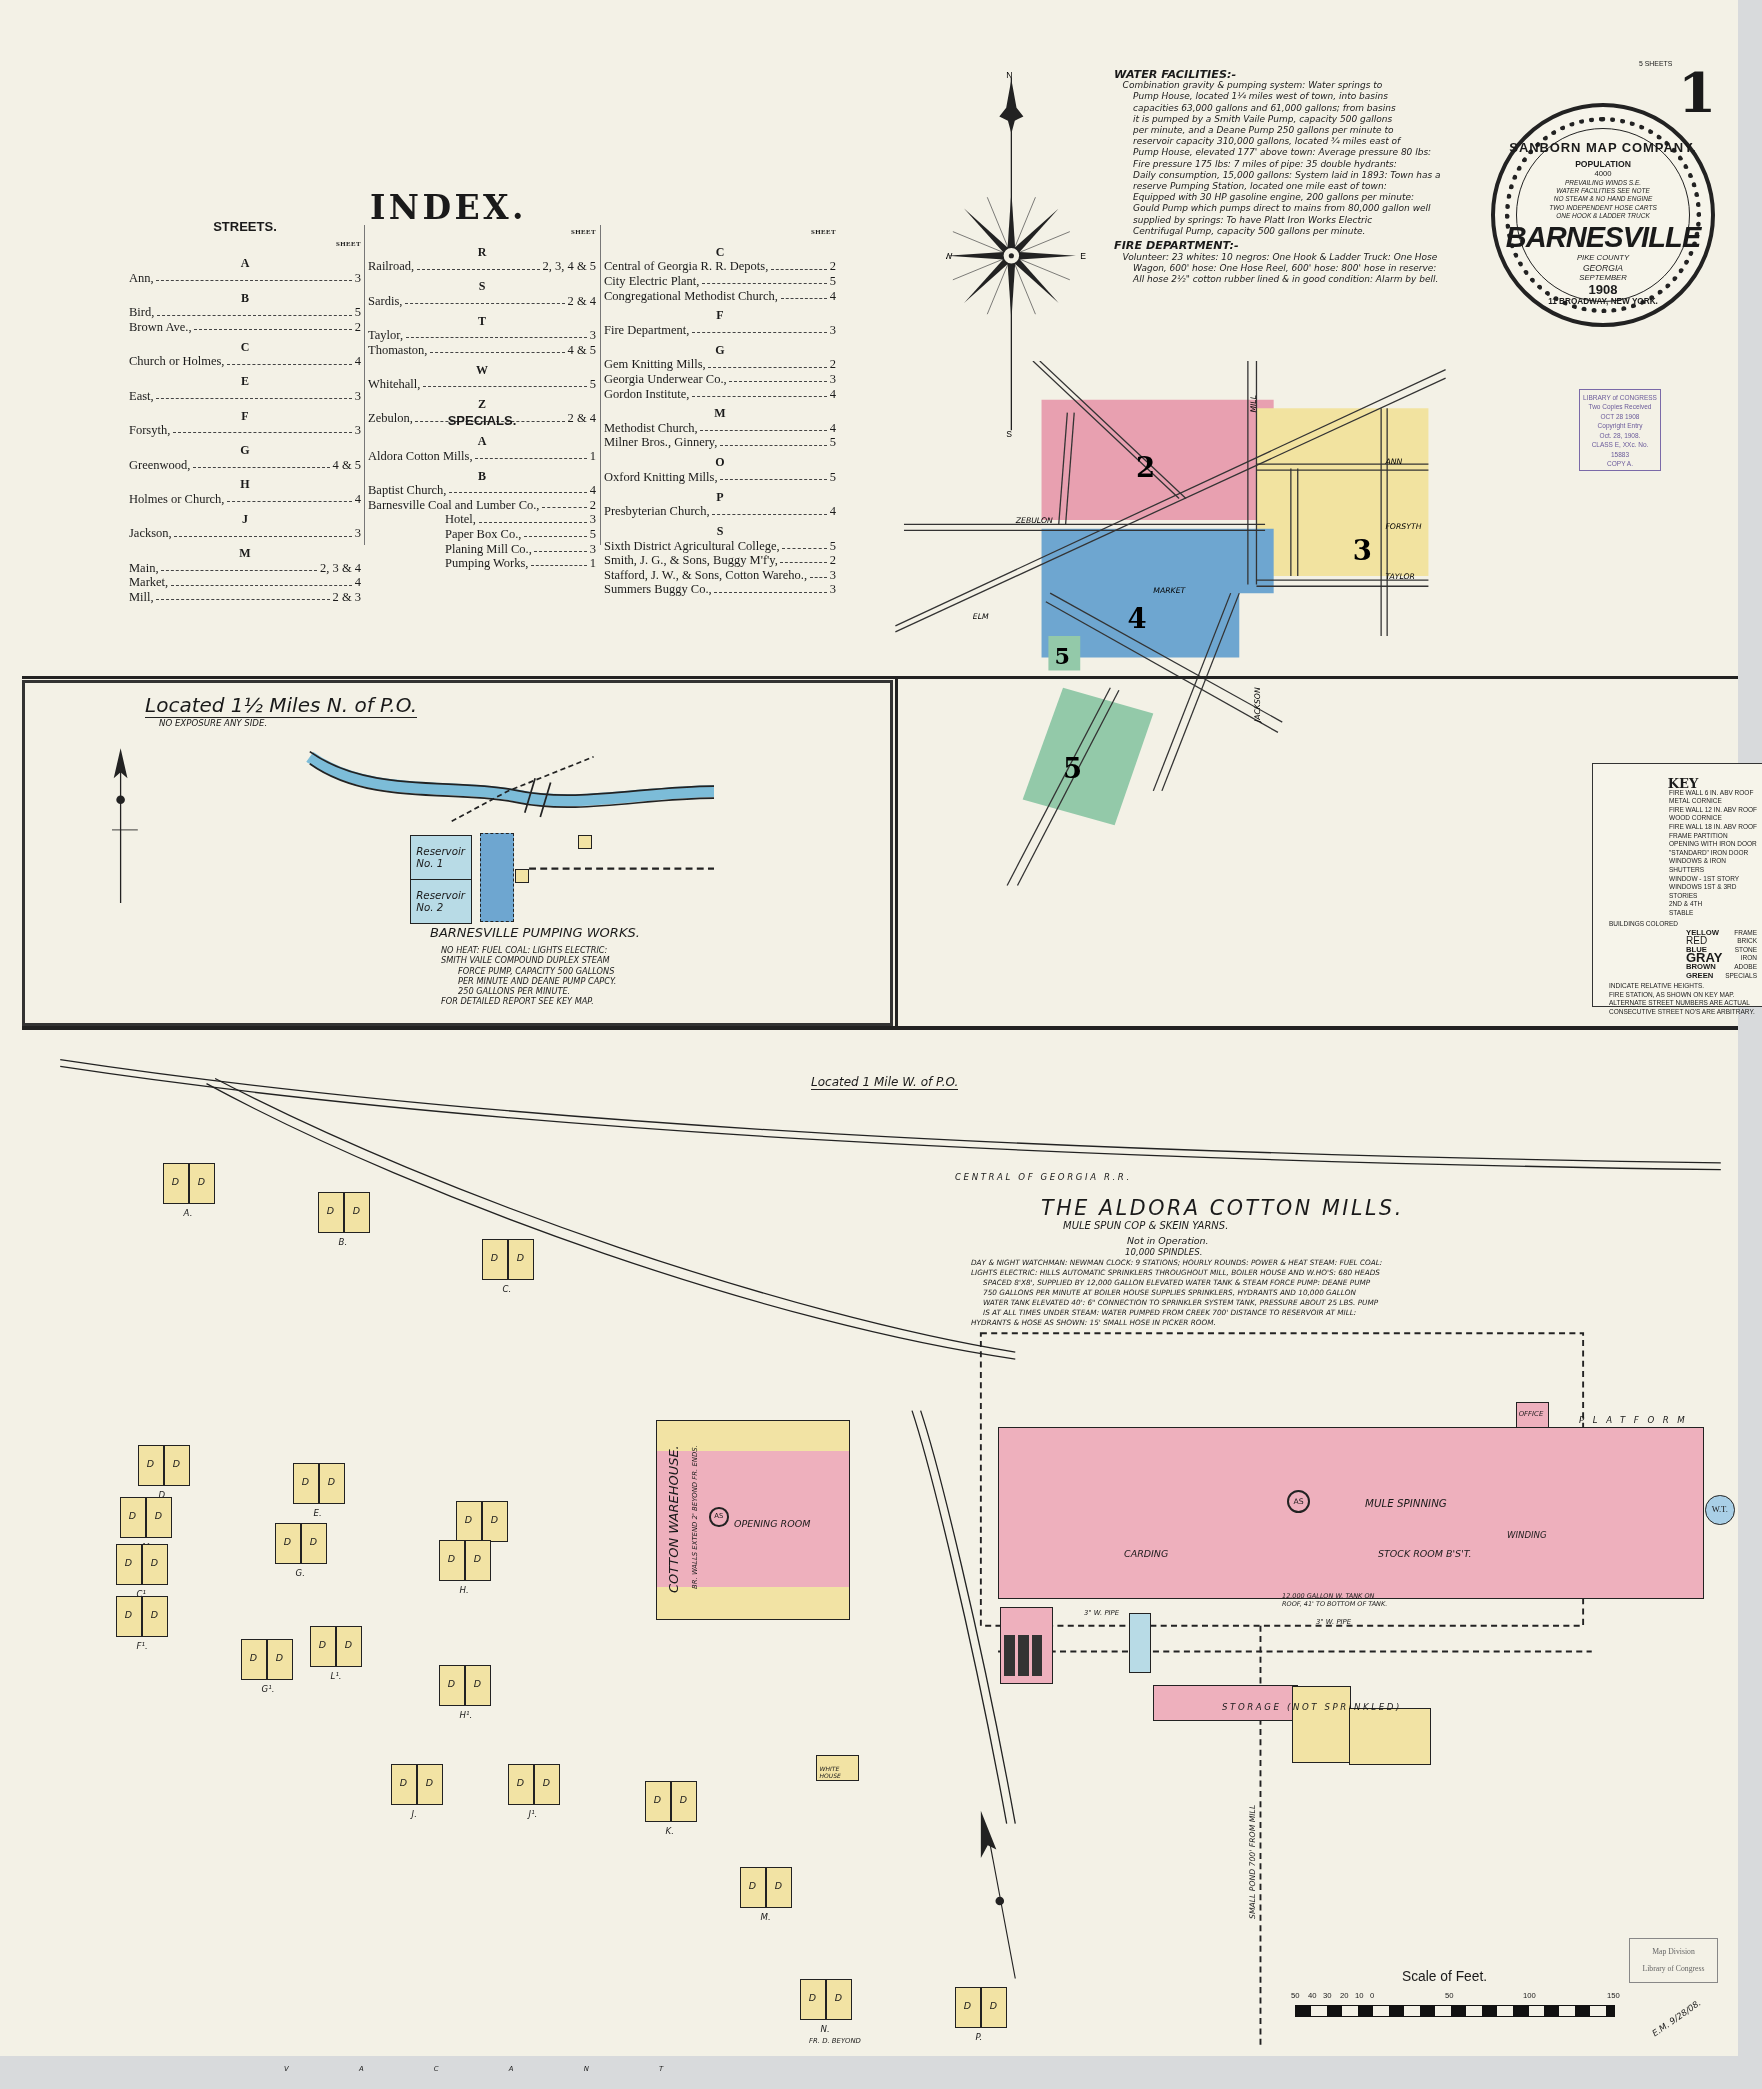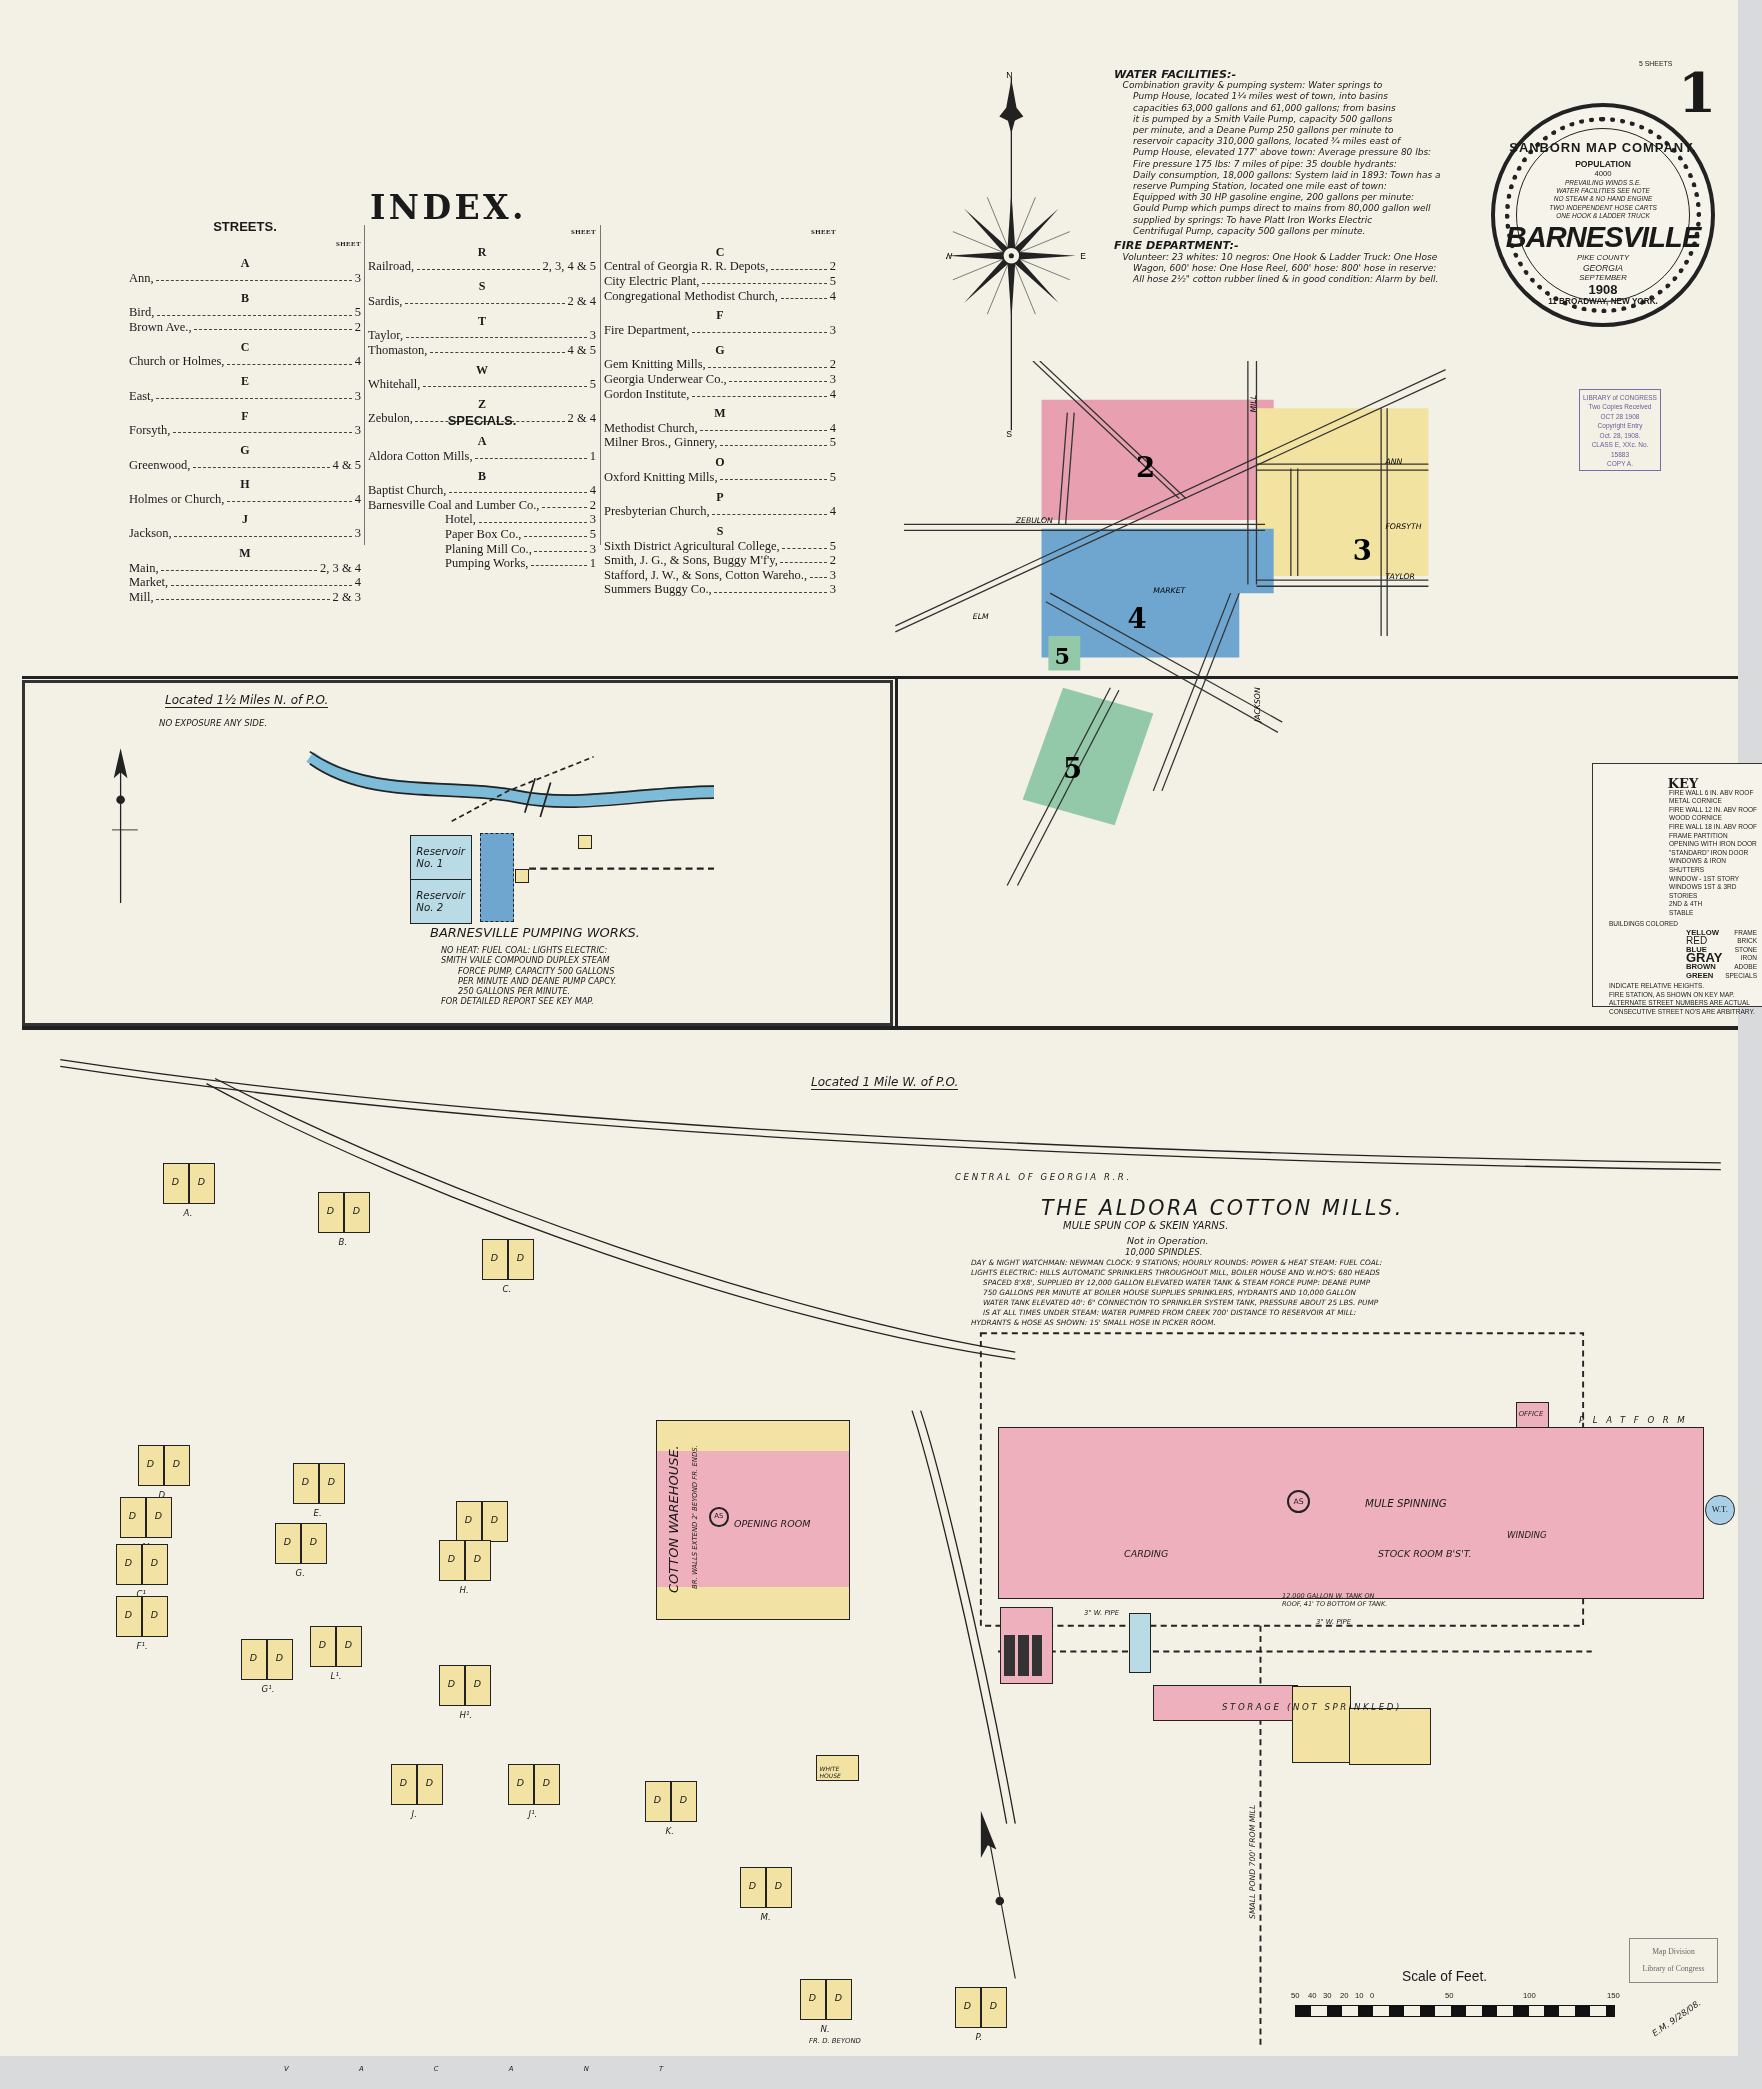--- a/index.html
+++ b/index.html
@@ -323,21 +323,21 @@
     <div class="h">WATER FACILITIES:-</div>
     <div id="wf-lines">
         <div style="padding-left: 8.6px;">Combination gravity &amp; pumping system: Water springs to</div>
         <div style="padding-left: 19px;">Pump House, located 1¼ miles west of town, into basins</div>
         <div style="padding-left: 19px;">capacities 63,000 gallons and 61,000 gallons; from basins</div>
         <div style="padding-left: 19px;">it is pumped by a Smith Vaile Pump, capacity 500 gallons</div>
         <div style="padding-left: 19px;">per minute, and a Deane Pump 250 gallons per minute to</div>
         <div style="padding-left: 19px;">reservoir capacity 310,000 gallons, located ¾ miles east of</div>
         <div style="padding-left: 19px;">Pump House, elevated 177' above town: Average pressure 80 lbs:</div>
         <div style="padding-left: 19px;">Fire pressure 175 lbs: 7 miles of pipe: 35 double hydrants:</div>
-        <div style="padding-left: 19px;">Daily consumption, 18,000 gallons: System laid in 1893: Town has a</div>
+        <div style="padding-left: 19px;">Daily consumption, 15,000 gallons: System laid in 1893: Town has a</div>
         <div style="padding-left: 19px;">reserve Pumping Station, located one mile east of town:</div>
         <div style="padding-left: 19px;">Equipped with 30 HP gasoline engine, 200 gallons per minute:</div>
         <div style="padding-left: 19px;">Gould Pump which pumps direct to mains from 80,000 gallon well</div>
         <div style="padding-left: 19px;">supplied by springs: To have Platt Iron Works Electric</div>
         <div style="padding-left: 19px;">Centrifugal Pump, capacity 500 gallons per minute.</div>
       </div>
     <div class="h" style="margin-top:3.4px">FIRE DEPARTMENT:-</div>
     <div id="fd-lines">
         <div style="padding-left: 8.6px;">Volunteer: 23 whites: 10 negros: One Hook &amp; Ladder Truck: One Hose</div>
         <div style="padding-left: 19px;">Wagon, 600' hose: One Hose Reel, 600' hose: 800' hose in reserve:</div>
@@ -476,21 +476,21 @@
     <div>FIRE STATION, AS SHOWN ON KEY MAP.</div>
     <div>ALTERNATE STREET NUMBERS ARE ACTUAL</div>
     <div>CONSECUTIVE STREET NO'S ARE ARBITRARY.</div>
   </div>
 
   <div class="abs divider" style="left:22.4px;top:676px;width:1716px;height:3.4px;"></div>
   <div class="abs divider" style="left:895px;top:676px;width:3.4px;height:353px;"></div>
   <div class="abs divider" style="left:22.4px;top:1026px;width:1716px;height:4.3px;"></div>
 
   <div class="abs inset"></div>
-  <div class="abs hand" style="left:145px;top:693px;font-size:12px;border-bottom:1.7px solid #222;margin-left:20px;">Located 1½ Miles N. of P.O.</div>
+  <div class="abs hand" style="left:145px;top:693px;font-size:20px;border-bottom:1.7px solid #222;">Located 1½ Miles N. of P.O.</div>
   <div class="abs hand" style="left:159px;top:718px;font-size:8.6px;">NO EXPOSURE ANY SIDE.</div>
   <svg class="abs" style="left:112px;top:731px;" width="774" height="215" viewBox="0 0 900 250">
     <line x1="10" y1="30" x2="10" y2="200" stroke="#222" stroke-width="1.5"></line>
     <path d="M10 20 L18 55 L10 48 L2 55 Z" fill="#222"></path>
     <circle cx="10" cy="80" r="5" fill="#222"></circle>
     <line x1="-10" y1="115" x2="30" y2="115" stroke="#222"></line>
     <path d="M230 30 C300 80, 400 60, 470 75 S 620 70, 700 70" stroke="#7cbcd8" stroke-width="14" fill="none"></path>
     <path d="M230 24 C300 74, 400 54, 470 69 S 620 64, 700 64" stroke="#222" stroke-width="2" fill="none"></path>
     <path d="M230 38 C300 88, 400 68, 470 83 S 620 78, 700 78" stroke="#222" stroke-width="2" fill="none"></path>
     <line x1="480" y1="95" x2="492" y2="55" stroke="#222" stroke-width="2"></line>

